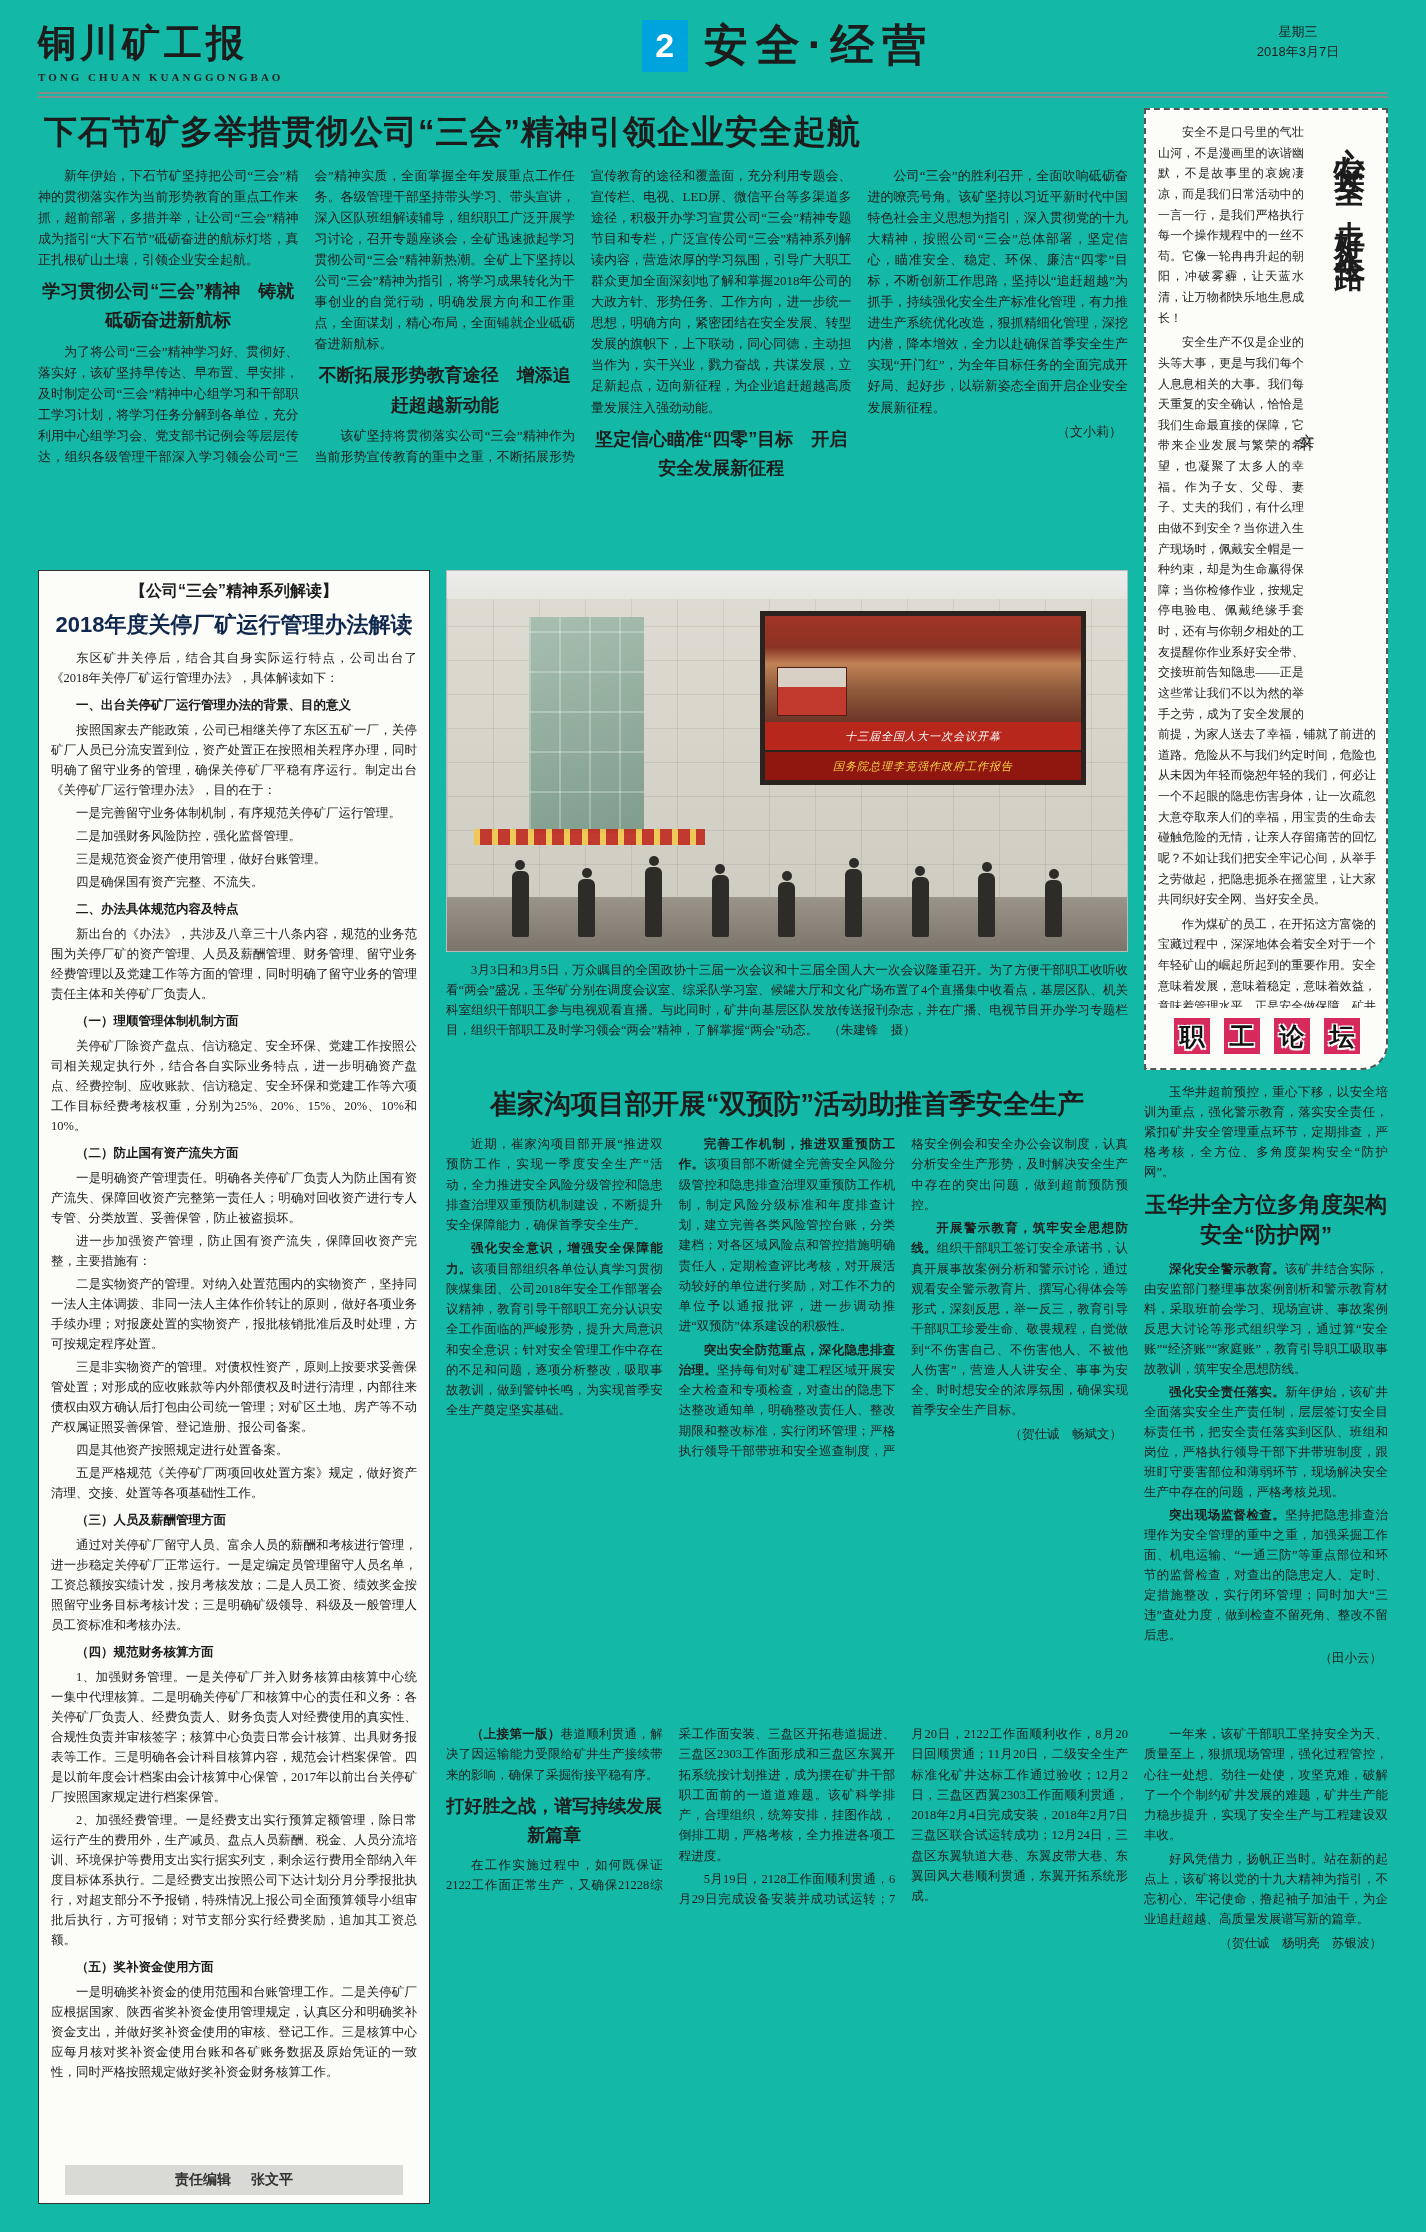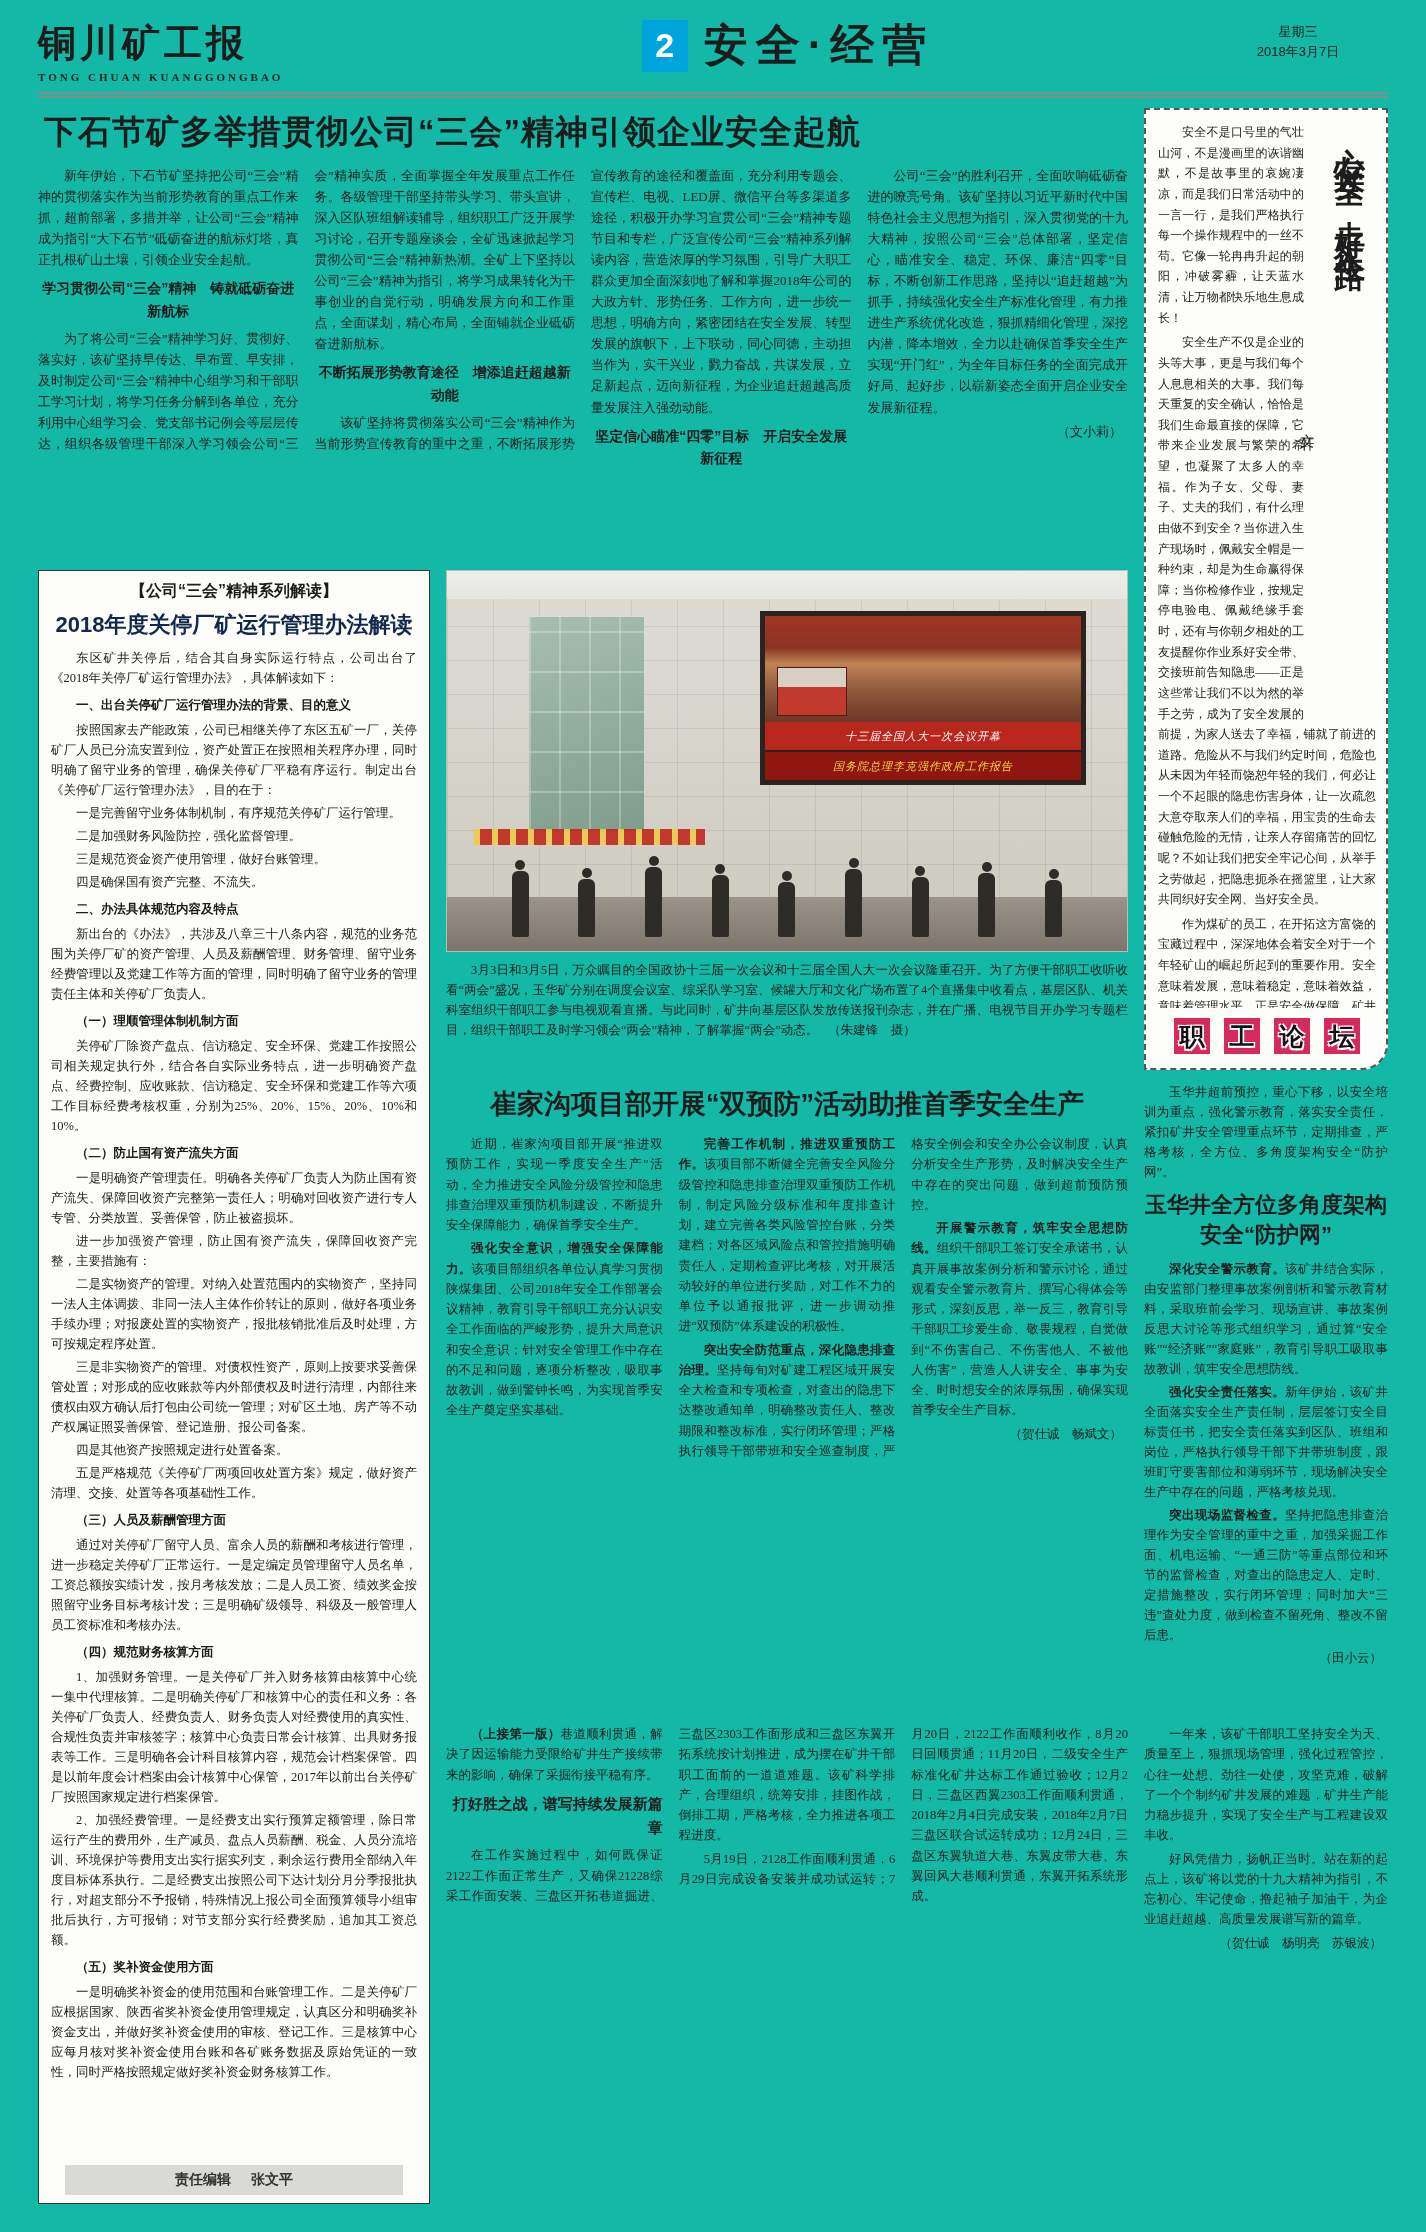--- a/index.html
+++ b/index.html
@@ -40,21 +40,21 @@
   .para .sub { display:block; text-indent:0; text-align:center; margin:7px 0 5px; font-family:"Liberation Sans",sans-serif; }
   .para .lead-in { font-family:"Liberation Sans",sans-serif; }
   .para .by { display:block; text-align:right; text-indent:0; padding-right:6px; }
   .cols { column-gap:16px; }
   .cols-4 { column-count:4; }
   .cols-3 { column-count:3; }
 
   
   .lead-headline { font-size:33px; font-weight:900; font-family:"Liberation Sans",sans-serif; letter-spacing:1px; padding:2px 0 10px 6px; }
   .lead-body { font-size:13px; line-height:1.62; height:372px; }
-  .lead-body .sub { font-size:14px; }
+  .lead-body .sub { font-size:18px; }
 
   
   .jiedu { border:1.5px solid #333; padding:10px 12px 8px 12px; display:flex; flex-direction:column; background:#fcfcf9; }
   .series-label { text-align:center; font-weight:bold; font-size:16px; font-family:"Liberation Sans",sans-serif; margin-bottom:8px; }
   .jiedu-title { text-align:center; font-size:22px; font-weight:900; font-family:"Liberation Sans",sans-serif; color:#10284e; margin-bottom:8px; }
   .jiedu-body { flex:1; overflow:hidden; font-size:12.5px; line-height:1.6; }
   .jiedu-body .sub { text-align:left; text-indent:2em; }
   .editor-bar { margin:8px 14px 0 14px; height:30px; background:#d9d9d6; display:flex; align-items:center; justify-content:center; gap:20px; font-size:14px; font-weight:bold; color:#333; }
 
   
@@ -101,21 +101,21 @@
     font-size:25px; font-weight:900; font-family:"Liberation Sans",sans-serif; color:#111;
     text-shadow:-1.5px -1.5px 0 #fff,1.5px -1.5px 0 #fff,-1.5px 1.5px 0 #fff,1.5px 1.5px 0 #fff; }
 
   
   .yuhua { font-size:12.5px; line-height:1.6; }
   .yuhua-kicker { text-align:justify; text-indent:2em; margin-bottom:8px; }
   .yuhua-headline { text-align:center; font-size:22px; font-weight:900; font-family:"Liberation Sans",sans-serif; margin:4px 0 10px; line-height:1.35; }
 
   
   .cont-body { font-size:12.5px; line-height:1.62; height:100%; }
-  .cont-body .sub { font-size:15px;text-align:right; }
+  .cont-body .sub { font-size:18px; }
   .rbot { font-size:12.5px; line-height:1.62; }
 </style>
 </head>
 <body>
 
 <div class="page">
 
   <header class="masthead">
     <div class="mast-left">
       <div class="paper-name">铜川矿工报</div>

